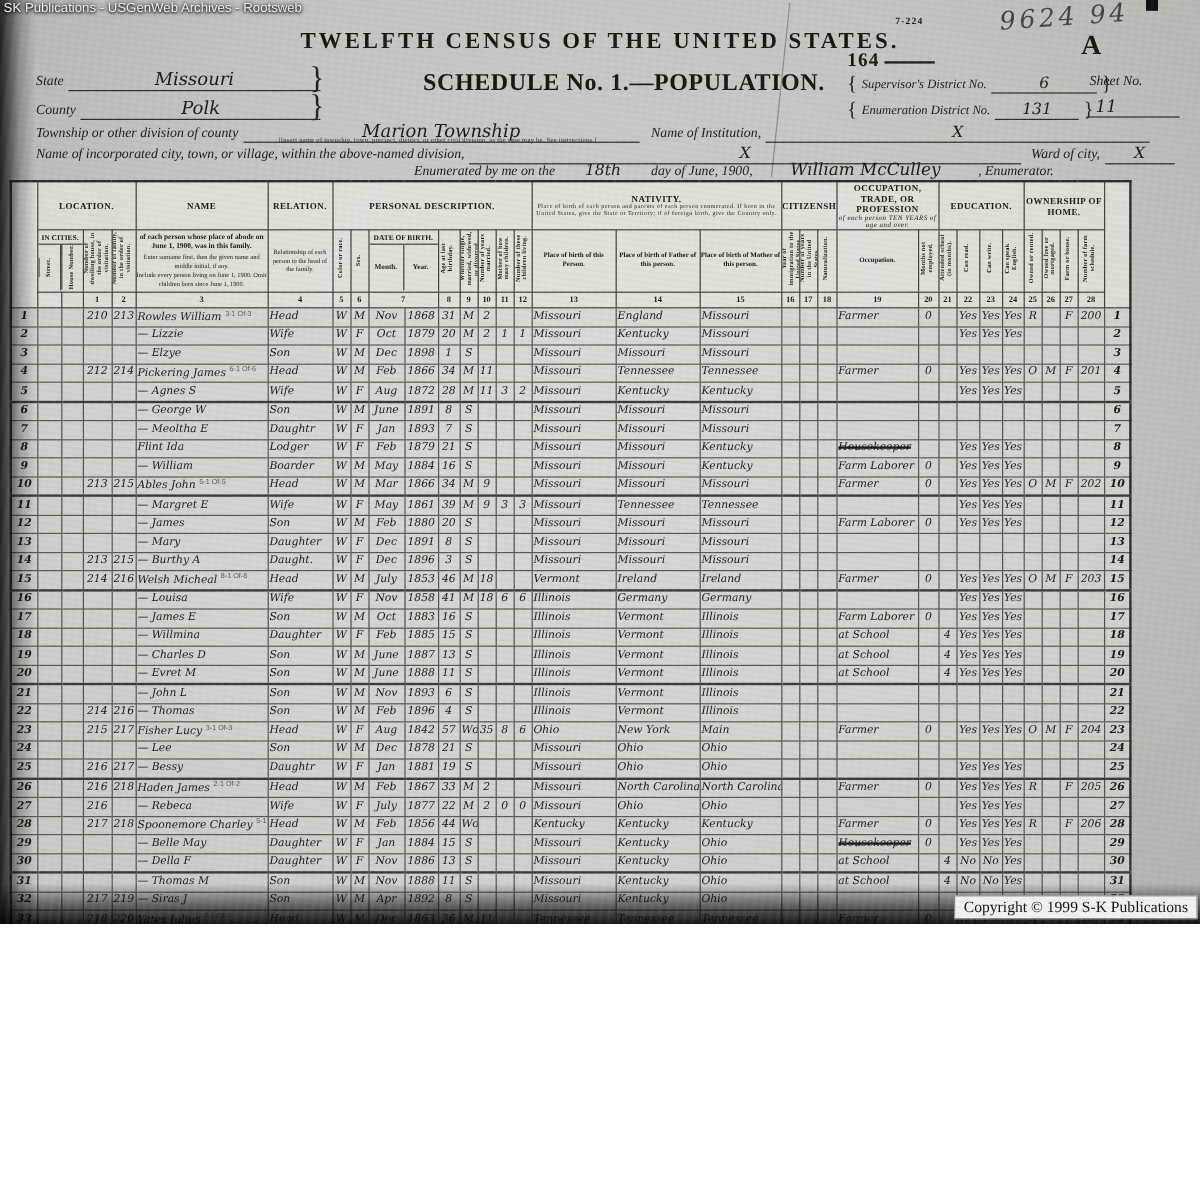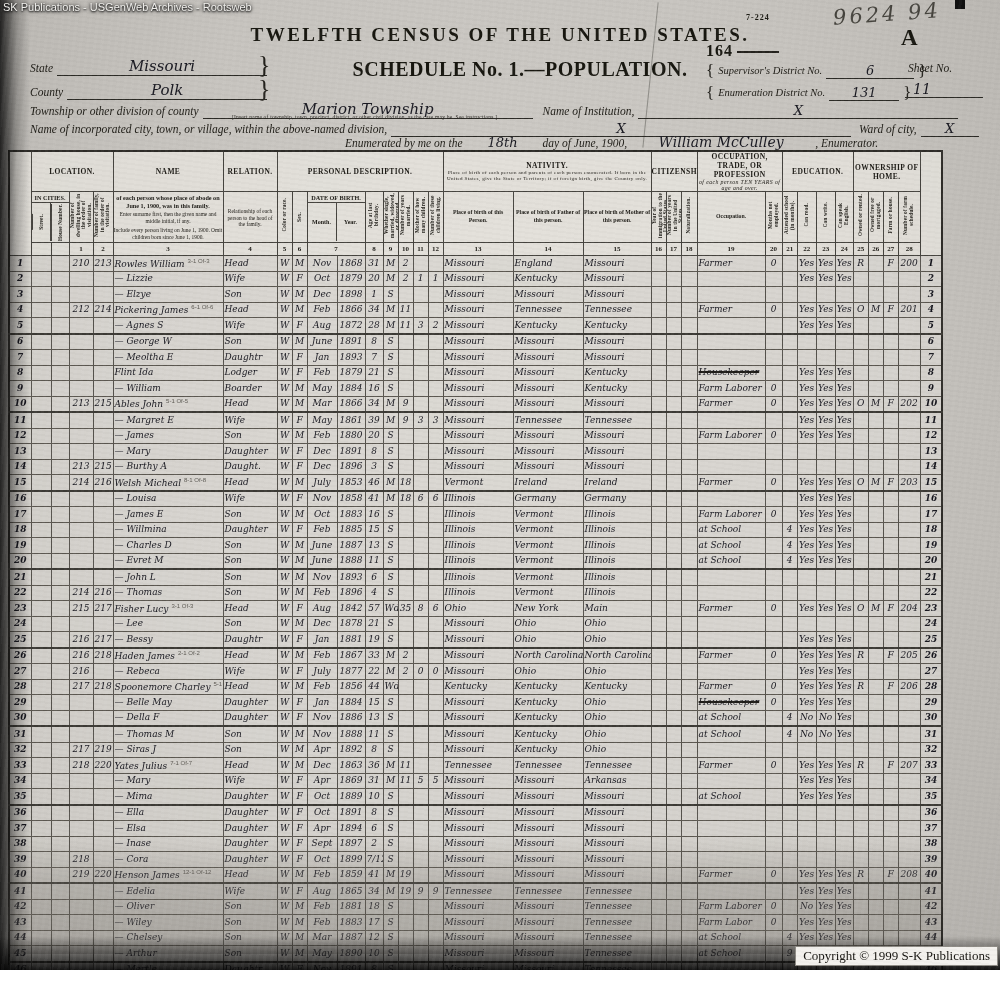--- a/index.html
+++ b/index.html
@@ -1,17 +1,17 @@
 <!DOCTYPE html>
 <html><head>
 <meta charset="utf-8">
 <style>
   html,body{margin:0;padding:0;}
   body{width:1000px;height:991px;font-family:"Liberation Serif",serif;overflow:hidden;}
-  .page{position:relative;width:1000px;height:970px;overflow:hidden;
+  .page{position:relative;width:1000px;height:770px;overflow:hidden;
     background:radial-gradient(ellipse at 50% 38%, #d0cdc8 0%, #c6c3be 55%, #b3b0ab 100%);}
   .page::after{content:"";position:absolute;inset:0;z-index:30;pointer-events:none;
     background:repeating-linear-gradient(7deg, rgba(0,0,0,.018) 0 2px, transparent 2px 5px),
                repeating-linear-gradient(97deg, rgba(255,255,255,.03) 0 3px, transparent 3px 7px);}
   .edge-left{position:absolute;left:0;top:0;width:30px;height:100%;z-index:20;
     background:linear-gradient(to right, rgba(8,8,8,.85), rgba(8,8,8,.25) 55%, transparent);}
   .edge-bottom{position:absolute;left:0;bottom:0;width:100%;height:34px;z-index:20;
     background:linear-gradient(to top, rgba(5,5,5,.92), rgba(5,5,5,.45) 55%, transparent);}
   .notch{position:absolute;left:955px;top:0;width:10px;height:9px;background:#101010;z-index:21;}
   .crease{position:absolute;left:650px;top:2px;width:1px;height:146px;background:rgba(70,70,66,.45);

